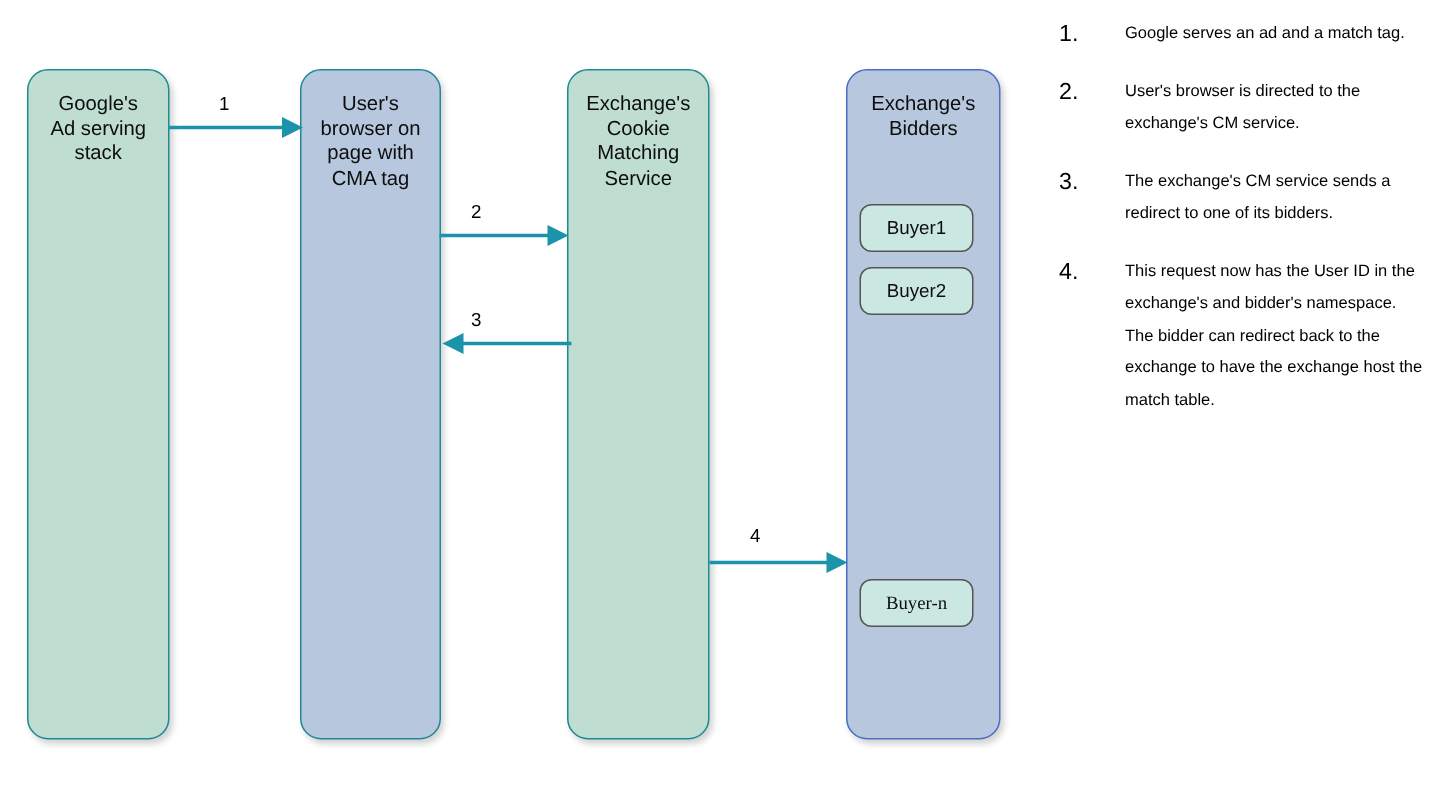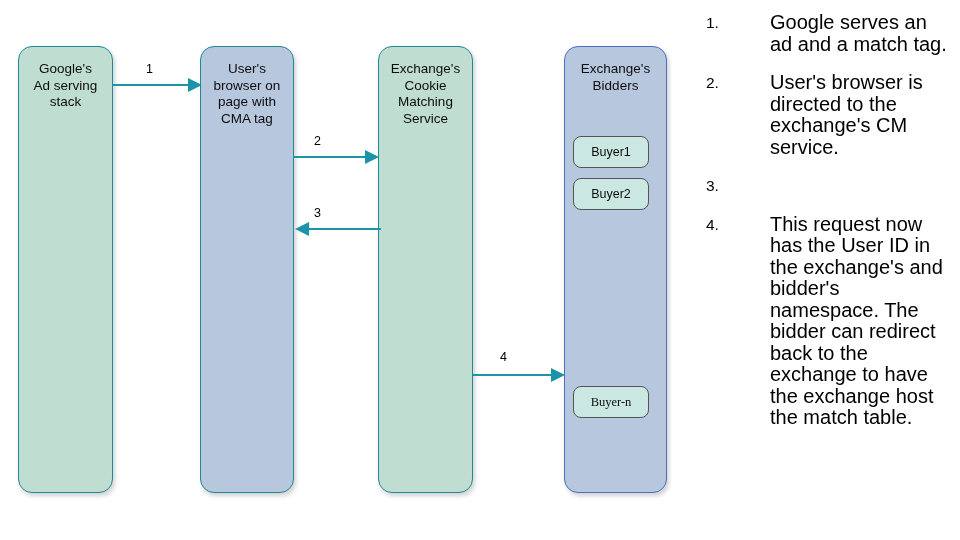--- a/index.html
+++ b/index.html
@@ -107,24 +107,23 @@
   }
   .step-num {
     width: 44px;
     flex: 0 0 44px;
     font-size: 15.5px;
     line-height: 21.5px;
     color: #000000;
   }
   .step-text {
     flex: 1;
-    font-size: 20px;
+    font-size: 11px;
     line-height: 21.5px;
     color: #000000;
-    margin-left: 20px;
   }
 </style>
 </head>
 <body>
 
 <div id="canvas">
 
   <div class="flow-box box-blue" id="box-browser">
     <div class="box-label">User's
 browser on
@@ -182,20 +181,21 @@
     <div class="step-row">
       <div class="step-num">1.</div>
       <div class="step-text">Google serves an ad and a match tag.</div>
     </div>
     <div class="step-row">
       <div class="step-num">2.</div>
       <div class="step-text">User's browser is directed to the exchange's CM service.</div>
     </div>
     <div class="step-row">
       <div class="step-num">3.</div>
+      <div class="step-text">The exchange's CM service sends a redirect to one of its bidders.</div>
     </div>
     <div class="step-row">
       <div class="step-num">4.</div>
       <div class="step-text">This request now has the User ID in the exchange's and bidder's namespace. The bidder can redirect back to the exchange to have the exchange host the match table.</div>
     </div>
   </div>
 
 </div>
 
 </body></html>

